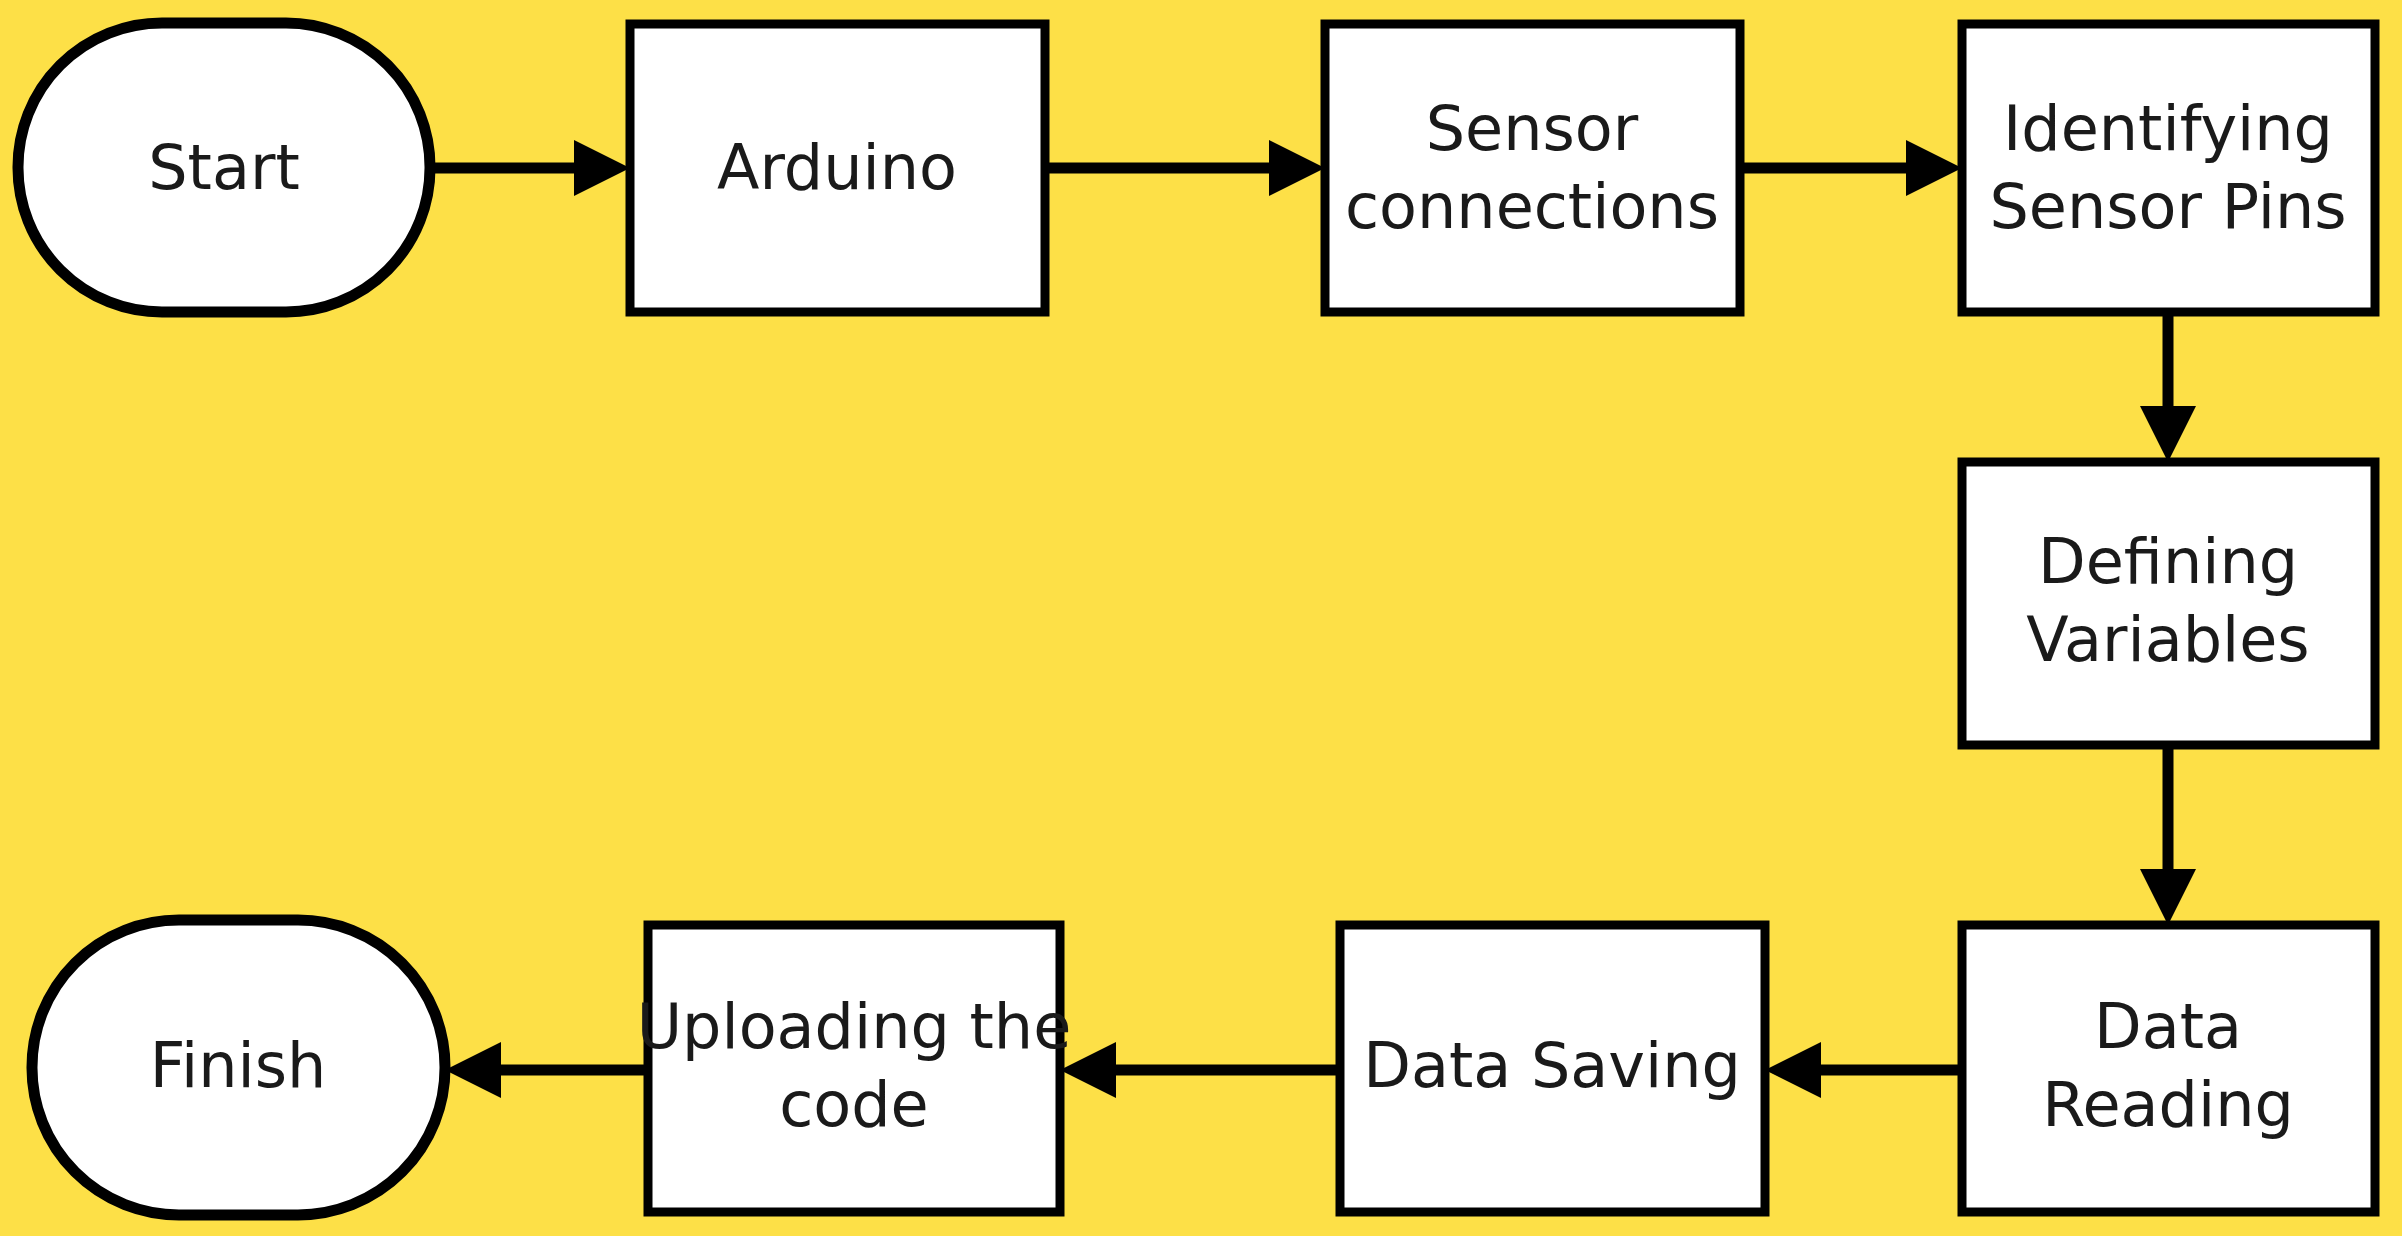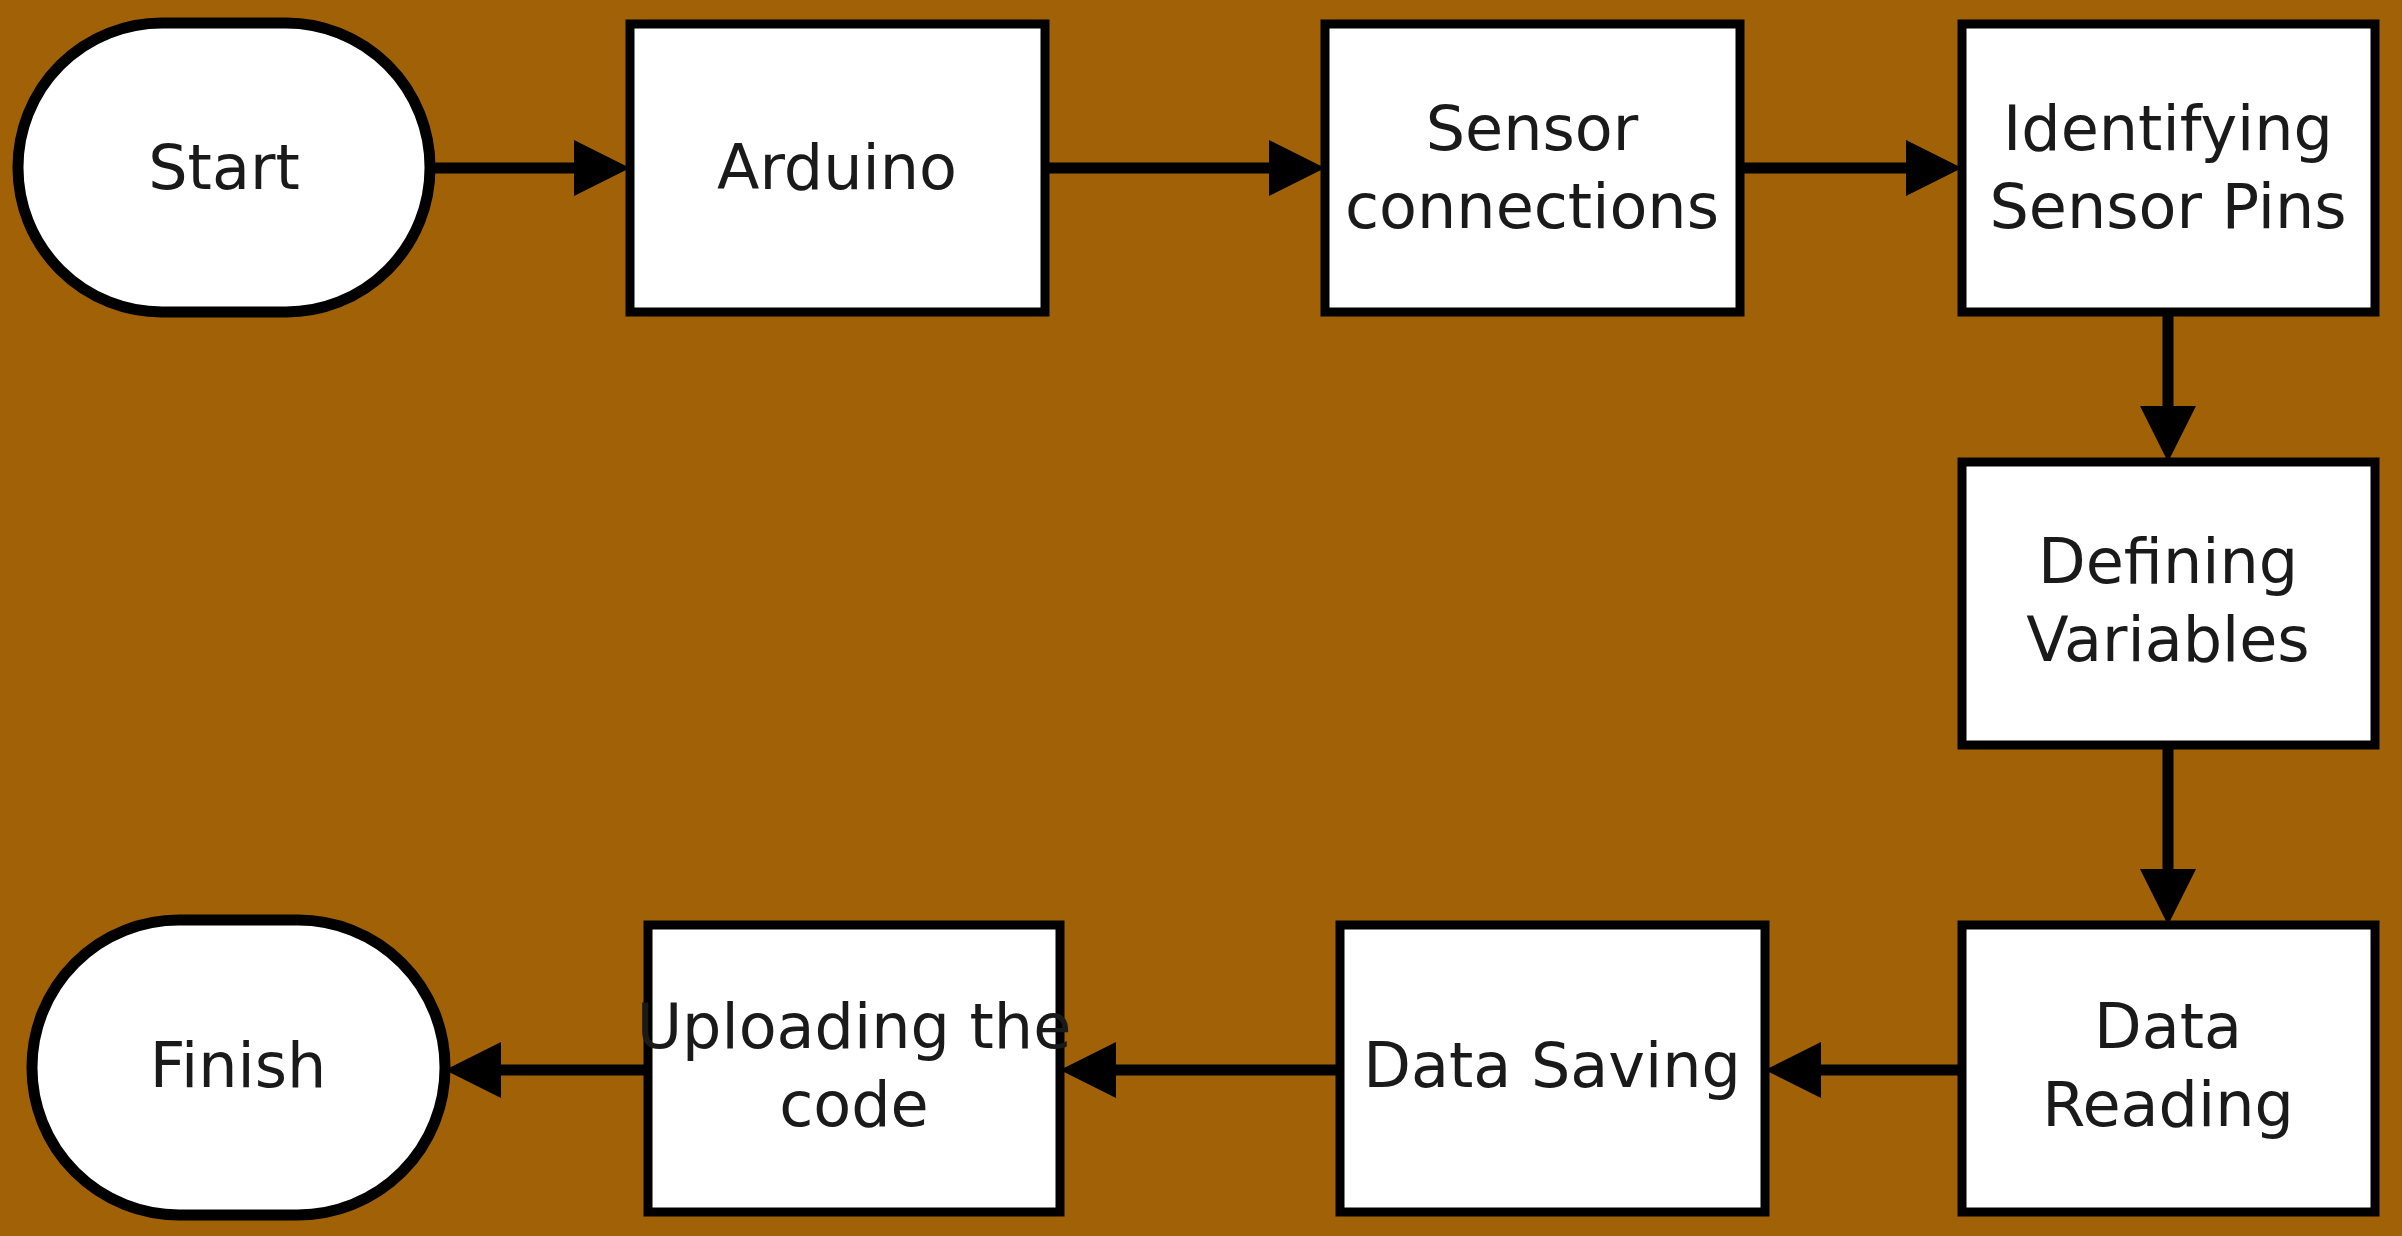--- a/index.html
+++ b/index.html
@@ -4,21 +4,21 @@
 <style>
   html, body {
     margin: 0;
     padding: 0;
     background: #ffffff;
   }
   #canvas {
     position: relative;
     width: 2402px;
     height: 1236px;
-    background: #a16207;
+    background: #fde047;
     overflow: hidden;
     font-family: "DejaVu Sans", "Liberation Sans", sans-serif;
   }
   #flow-svg {
     position: absolute;
     top: 0;
     left: 0;
     width: 2402px;
     height: 1236px;
   }

